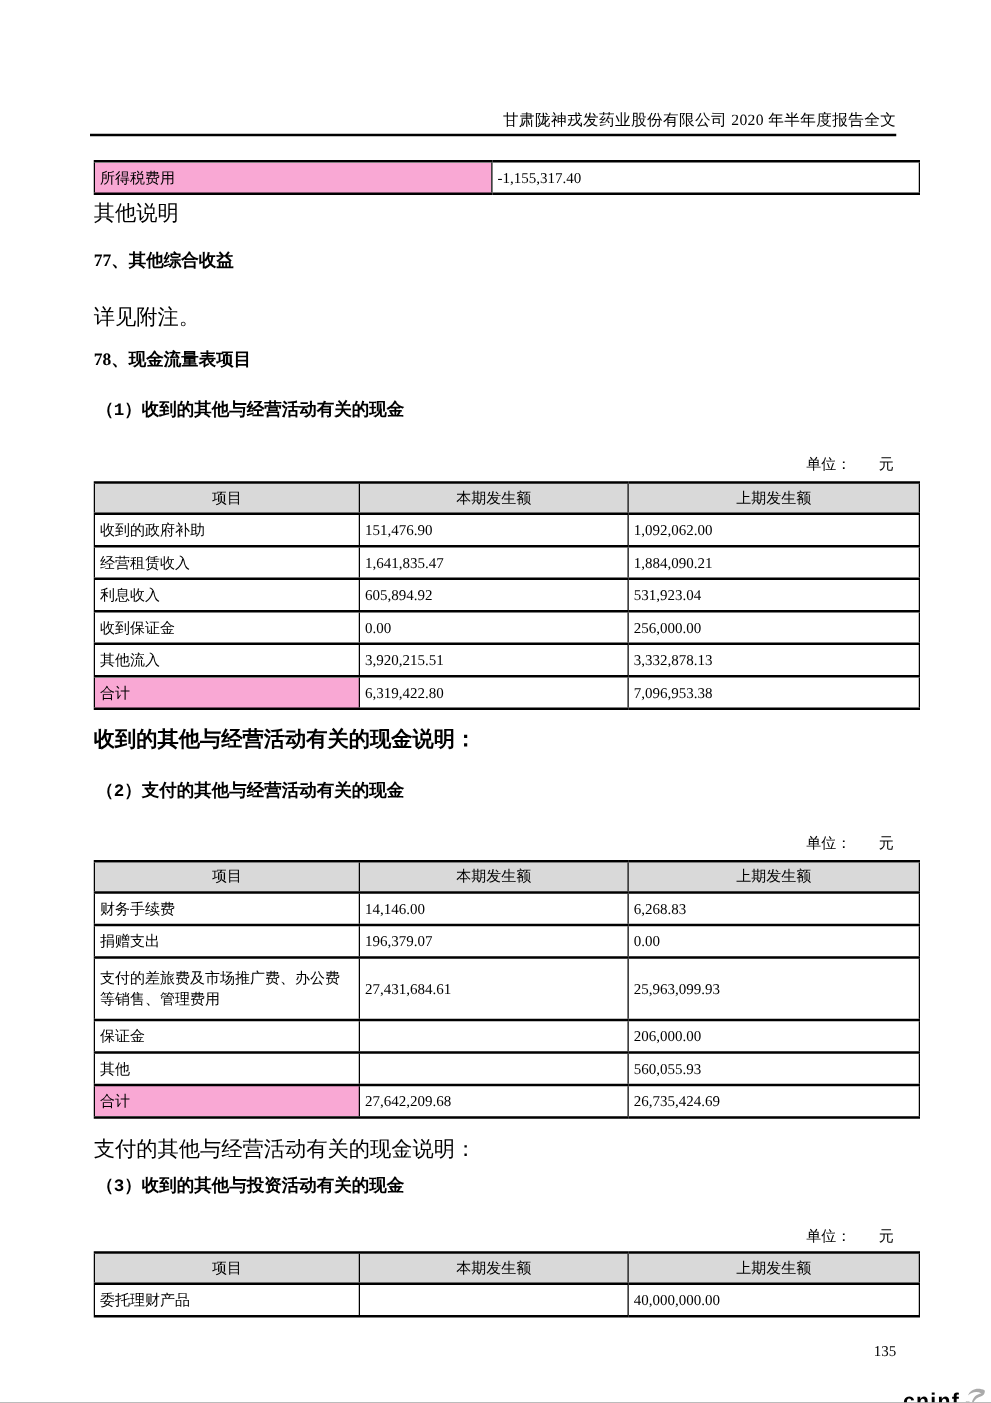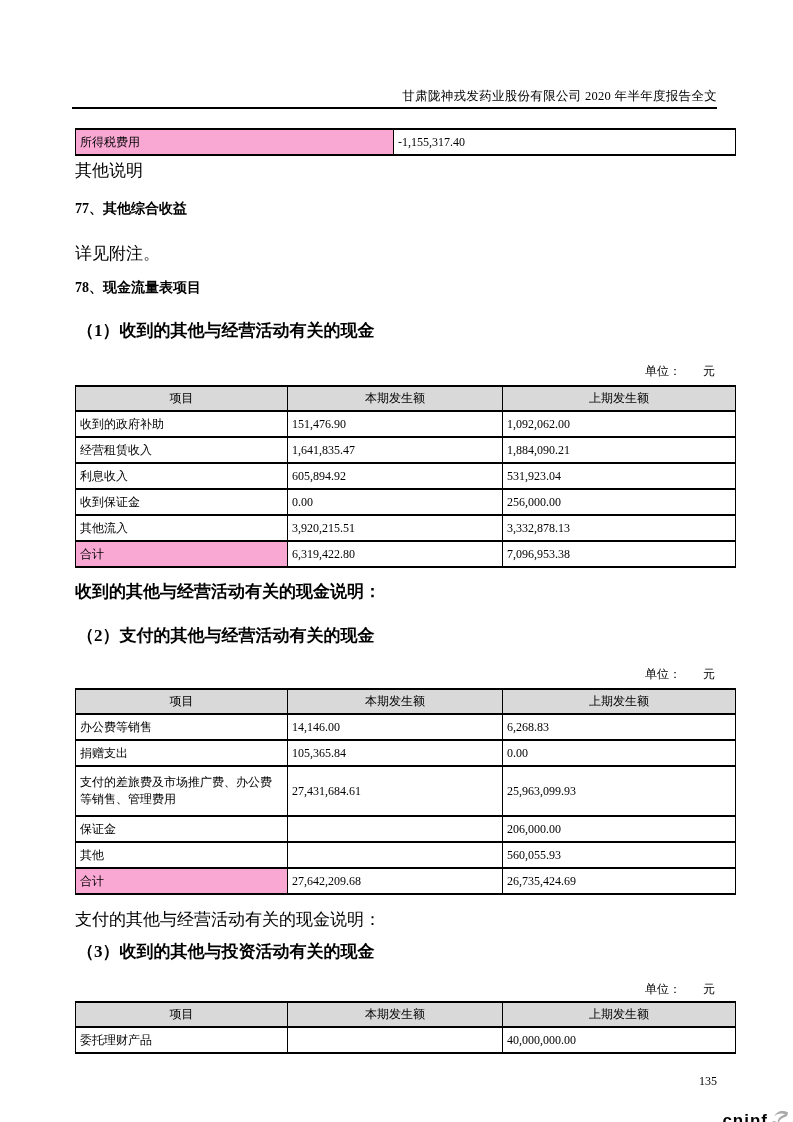--- a/index.html
+++ b/index.html
@@ -12,21 +12,21 @@
     font-family:"Liberation Serif","DejaVu Serif",serif;
     color:#000;
     overflow:hidden;
   }
   .abs { position:absolute;margin-top:33px; }
   .hdr-title { top:55px; right:76px; font-size:12.5px; letter-spacing:0.3px; }
   .hdr-rule  { top:74px; left:72px; width:645px; height:2px; background:#000; }
 
   .body-text { font-size:17px; }
   .sec-title { font-size:14px; font-weight:bold; }
-  .sub-title { font-size:17px; font-weight:bold; }
+  .sub-title { font-size:14px; font-weight:bold;font-family:Liberation Mono, monospace; }
 
   .unit-line { left:75px; width:660px; text-align:right; font-size:12px; }
   .unit-line .pad { padding-right:20px; }
   .unit-gap { display:inline-block; width:22px; }
 
   table.dtable {
     border-collapse:collapse;
     width:660px;
     font-size:12px;
     table-layout:fixed;
@@ -154,27 +154,27 @@
         <col style="width:215px">
         <col style="width:233px">
       </colgroup>
     <tbody>
         <tr>
       <td class="hd">项目</td>
       <td class="hd">本期发生额</td>
       <td class="hd">上期发生额</td>
     </tr>
     <tr>
-      <td class="item">办公费等销售</td>
+      <td class="item">财务手续费</td>
       <td class="num">14,146.00</td>
       <td class="num">6,268.83</td>
     </tr>
     <tr>
       <td class="item">捐赠支出</td>
-      <td class="num">105,365.84</td>
+      <td class="num">196,379.07</td>
       <td class="num">0.00</td>
     </tr>
     <tr class="tall">
       <td class="item">支付的差旅费及市场推广费、办公费等销售、管理费用</td>
       <td class="num">27,431,684.61</td>
       <td class="num">25,963,099.93</td>
     </tr>
     <tr>
       <td class="item">保证金</td>
       <td class="num"></td>

